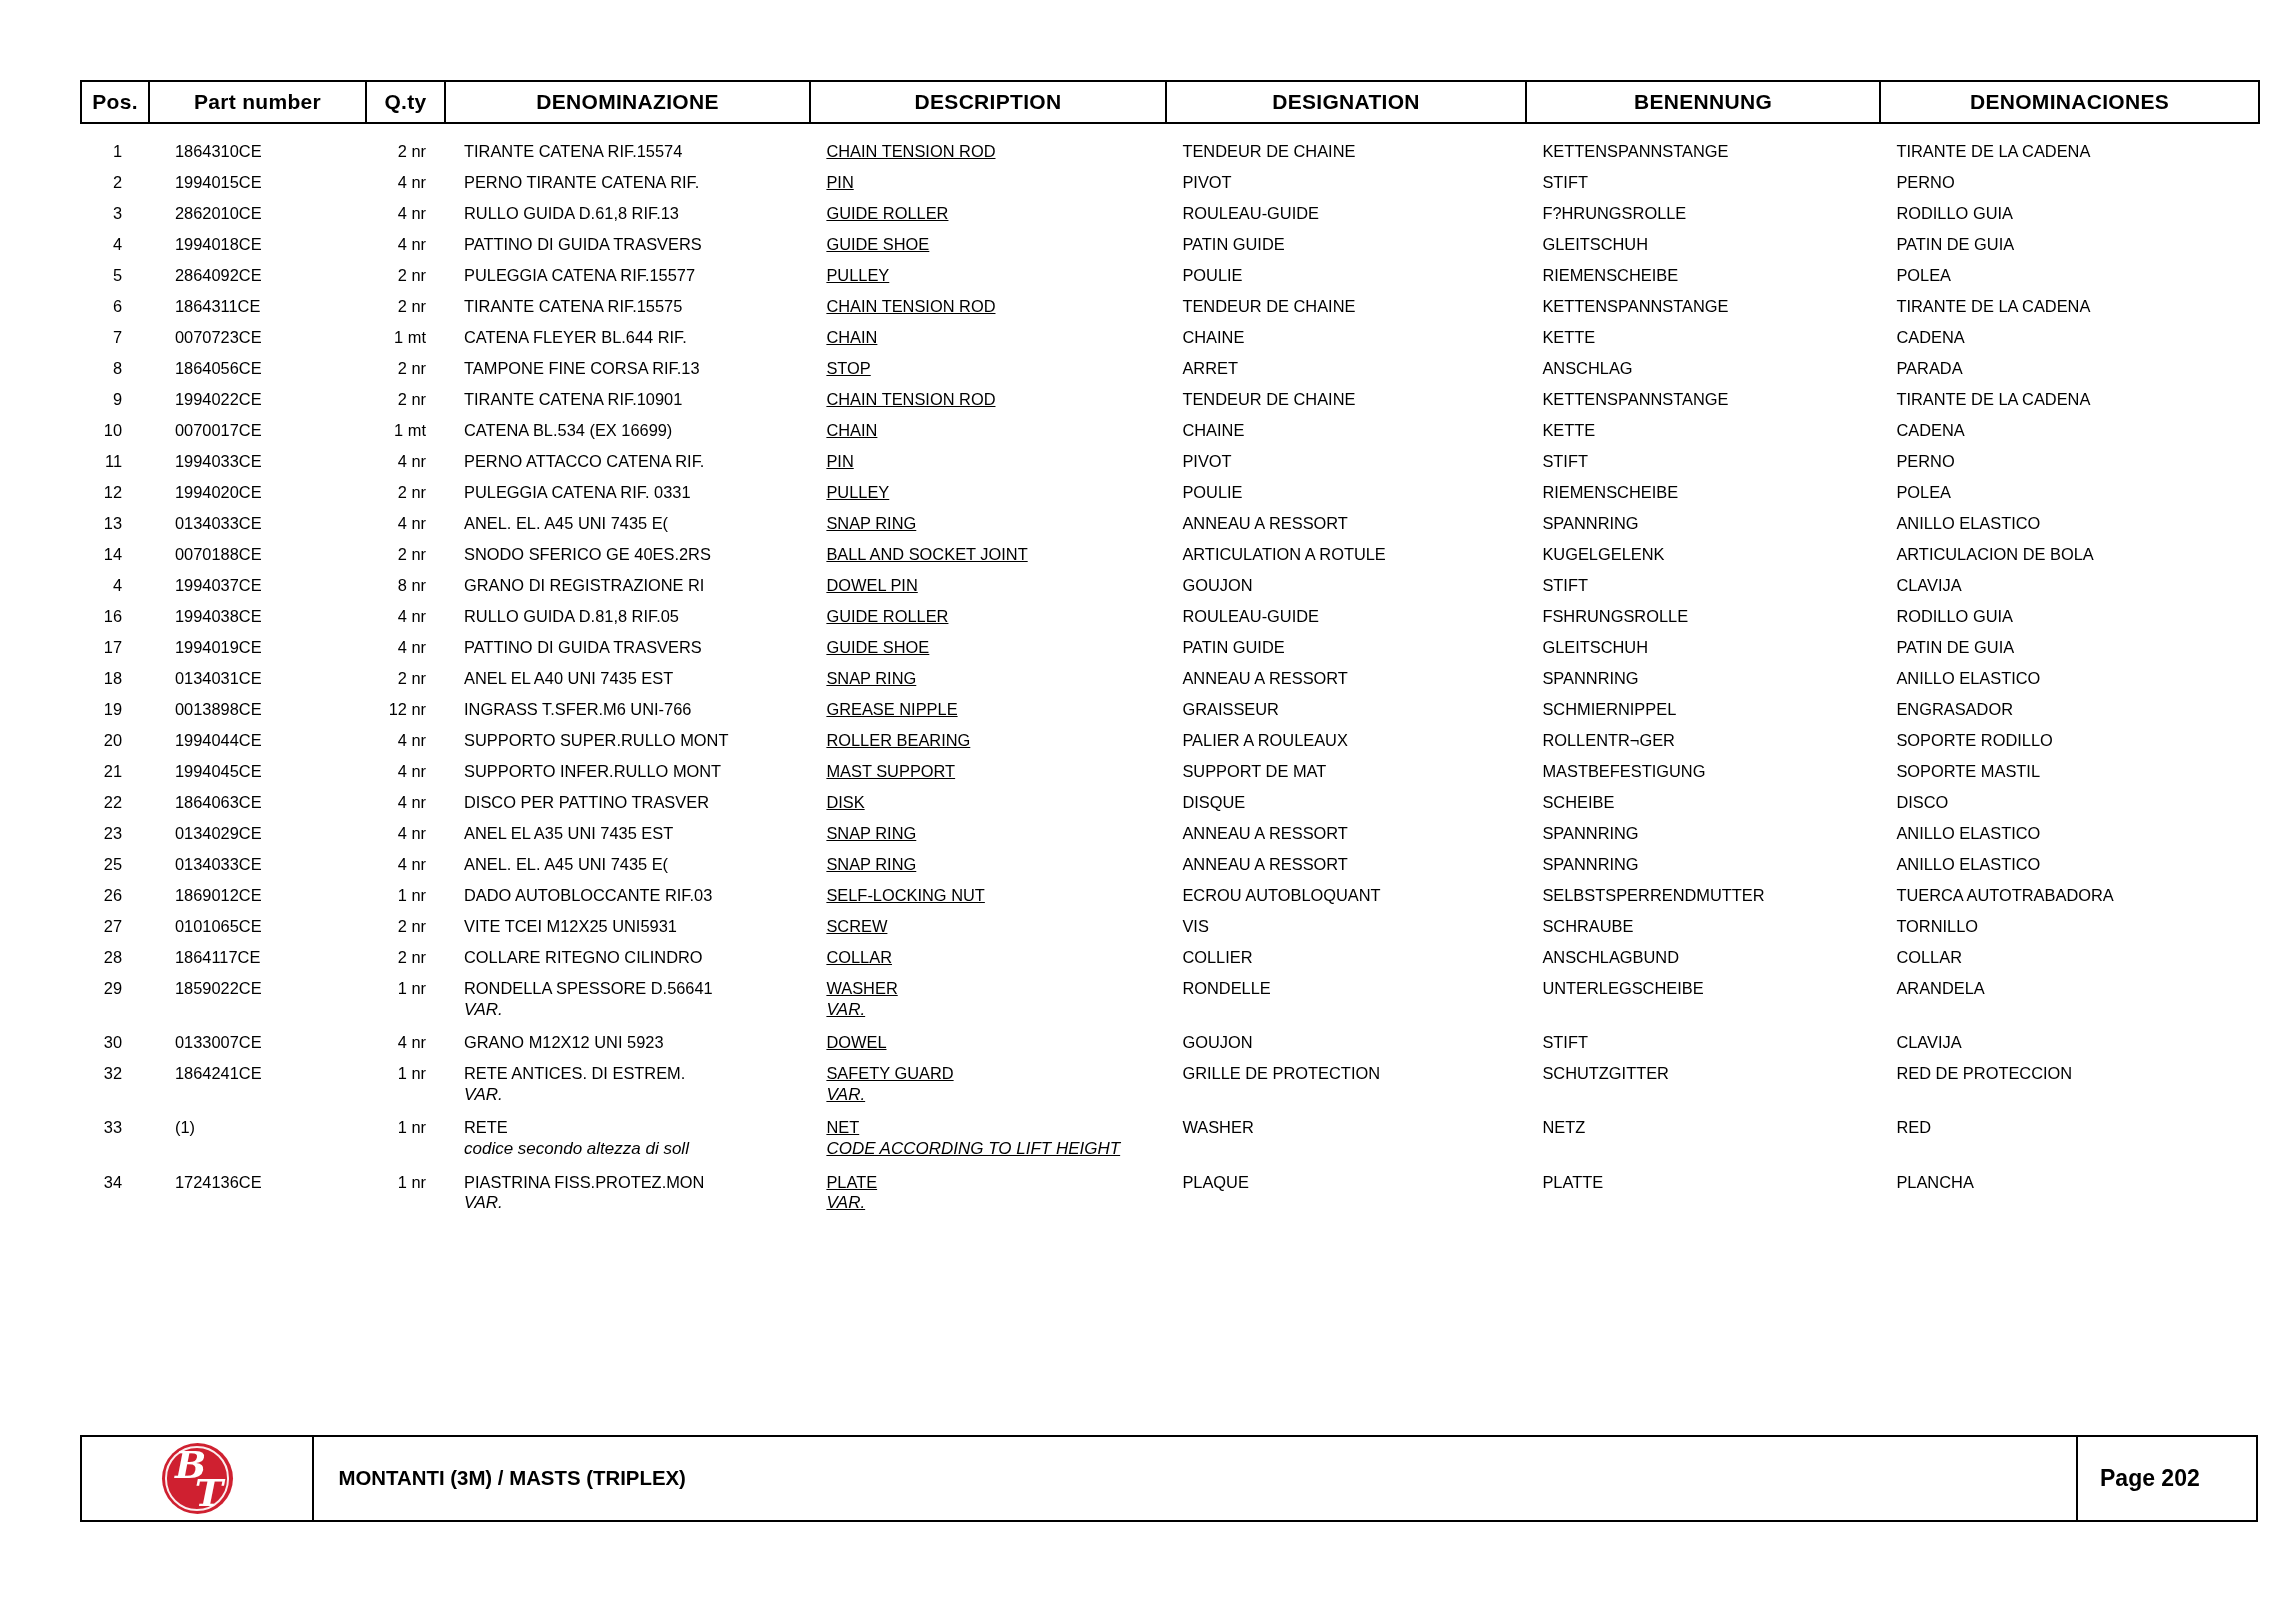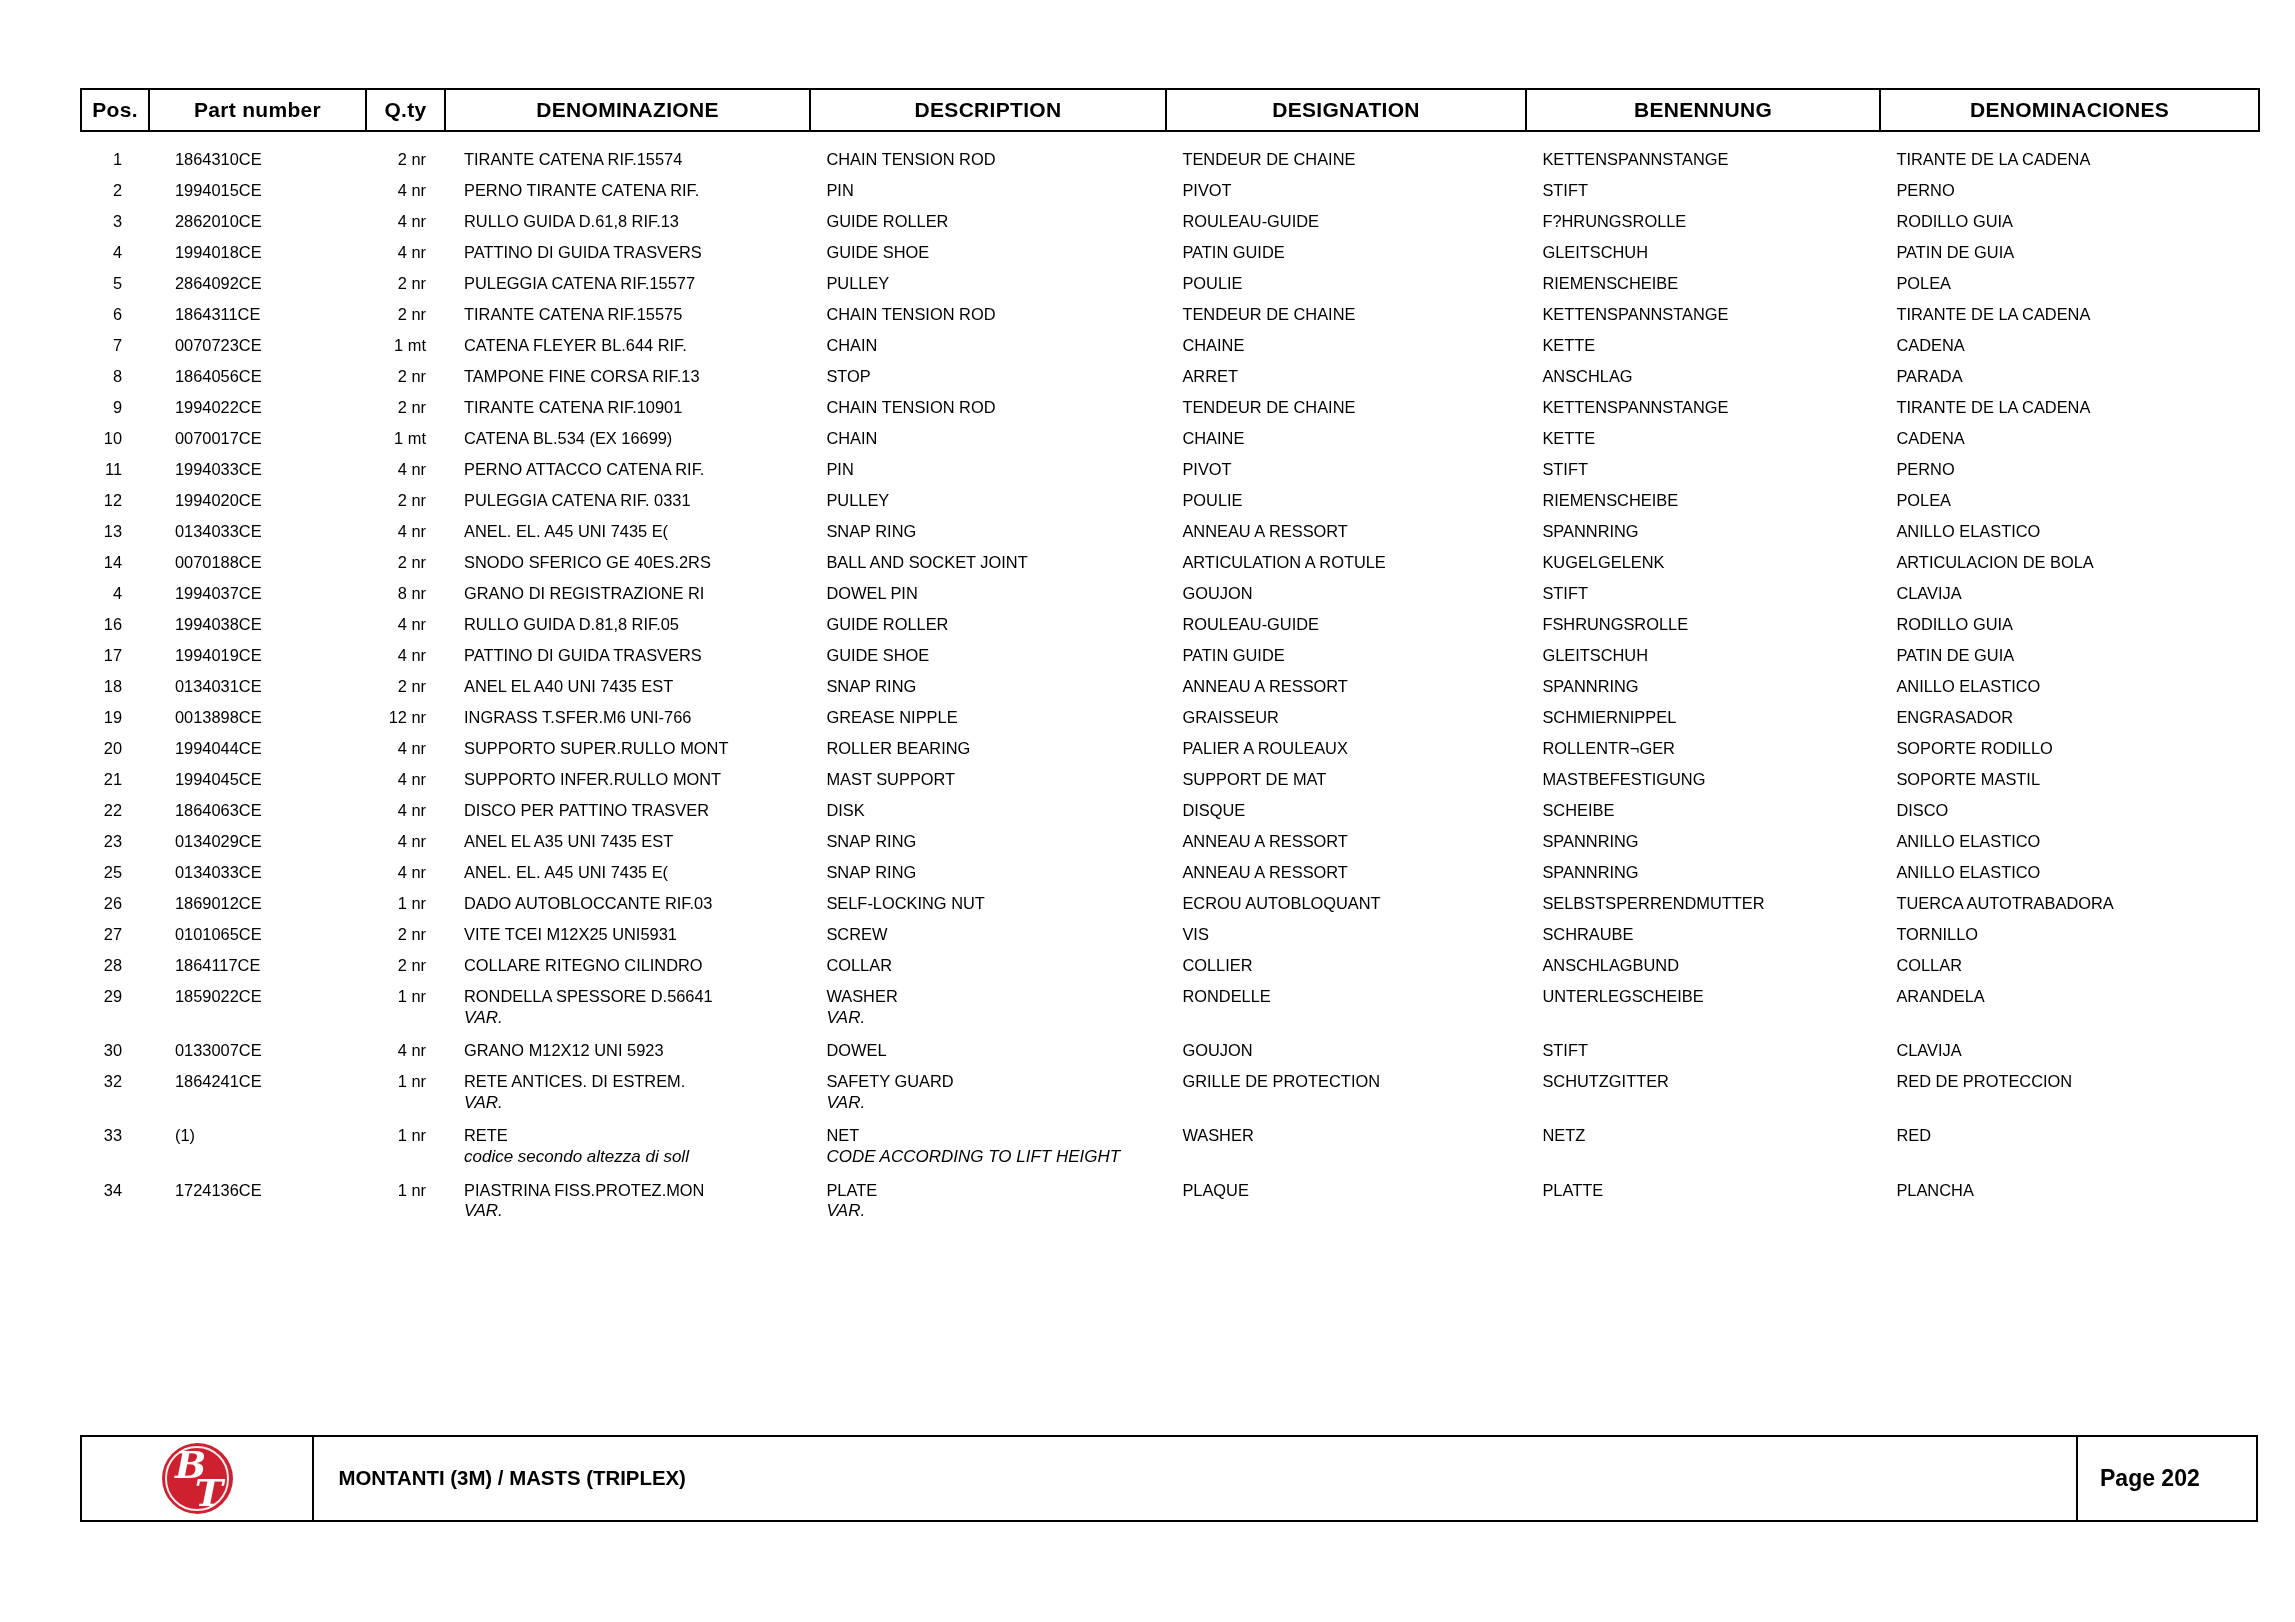--- a/index.html
+++ b/index.html
@@ -2,40 +2,40 @@
 <html style="font-size:11px"><head>
 <meta charset="utf-8">
 <style>
   * { box-sizing: border-box; }
   html, body { margin: 0; padding: 0; background: #ffffff; }
   body { font-family: "Liberation Sans", "DejaVu Sans", sans-serif; color: #000; }
   .page { position: relative; width: 2295px; height: 1622px; background: #fff; overflow: hidden; }
 
   
   .parts-table {
-    position: absolute; left: 80px; top: 88px; width: 2178px;
+    position: absolute; left: 80px; top: 80px; width: 2178px;
     border-collapse: collapse; table-layout: fixed;
   }
   .parts-table th {
     border: 2px solid #000;
     height: 42px;
     font-size: 21px; font-weight: 700; text-align: center;
     padding: 0 5.5px; letter-spacing: 0.3px;
     background: #fff;
   }
   .parts-table td { vertical-align: top; padding: 0; }
   .cell-main { font-size: 16.4px; line-height: 31px; white-space: nowrap; overflow: hidden; }
   .cell-note { font-size: 17px; font-style: italic; line-height: 19px; margin-top: -4.1px; padding-bottom: 8.2px; white-space: nowrap; }
   .parts-table tbody tr:first-child td { padding-top: 12.3px; }
 
   .col-pos .cell-main { text-align: right; padding-right: 27px; }
   .col-part .cell-main { padding-left: 26px; }
   .col-qty .cell-main { text-align: right; padding-right: 19px; }
   .col-denominazione .cell-main, .col-denominazione .cell-note { padding-left: 19px; }
-  .col-description .cell-main,  .col-description .cell-note  { padding-left: 16.4px; }
+  .col-description .cell-main,  .col-description .cell-note  { padding-left: 16.4px; text-decoration: underline; }
   .col-designation .cell-main,  .col-designation .cell-note  { padding-left: 16.4px; }
   .col-benennung .cell-main,    .col-benennung .cell-note    { padding-left: 16.4px; }
   .col-denominaciones .cell-main, .col-denominaciones .cell-note { padding-left: 16.4px; }
 
   
   .footer {
     position: absolute; left: 80px; top: 1435px; width: 2178px; height: 87px;
     border: 2px solid #000; display: flex; background: #fff;
   }
   .footer-logo-cell { width: 232px; border-right: 2px solid #000; display: flex; align-items: center; justify-content: center; }

